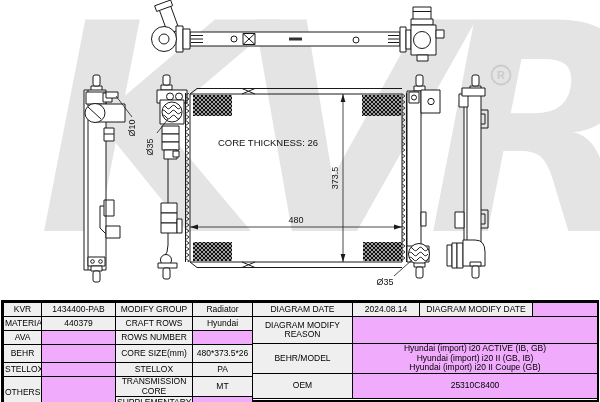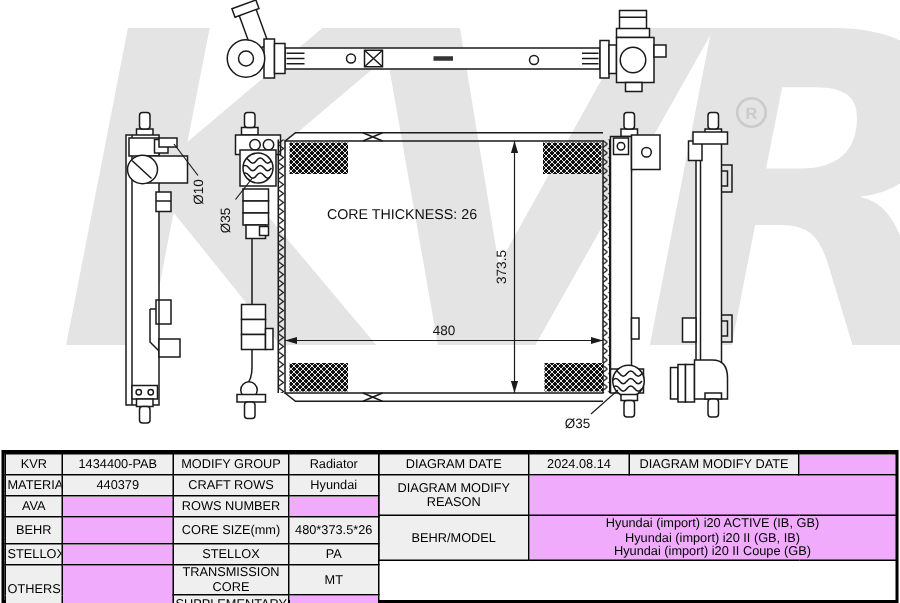--- a/index.html
+++ b/index.html
@@ -335,17 +335,21 @@
         <td colspan="3"></td>
       </tr>
       <tr style="height:30px">
         <td class="g">BEHR/MODEL</td>
         <td colspan="3">
           <div class="mm-line">Hyundai (import) i20 ACTIVE (IB, GB)</div>
           <div class="mm-line">Hyundai (import) i20 II (GB, IB)</div>
           <div class="mm-line">Hyundai (import) i20 II Coupe (GB)</div>
         </td>
       </tr>
+      <tr style="height:25px">
+        <td class="g">OEM</td>
+        <td colspan="3">25310C8400</td>
+      </tr>
     </tbody>
       </table>
   </div>
 
 </div>
 
 </body></html>

